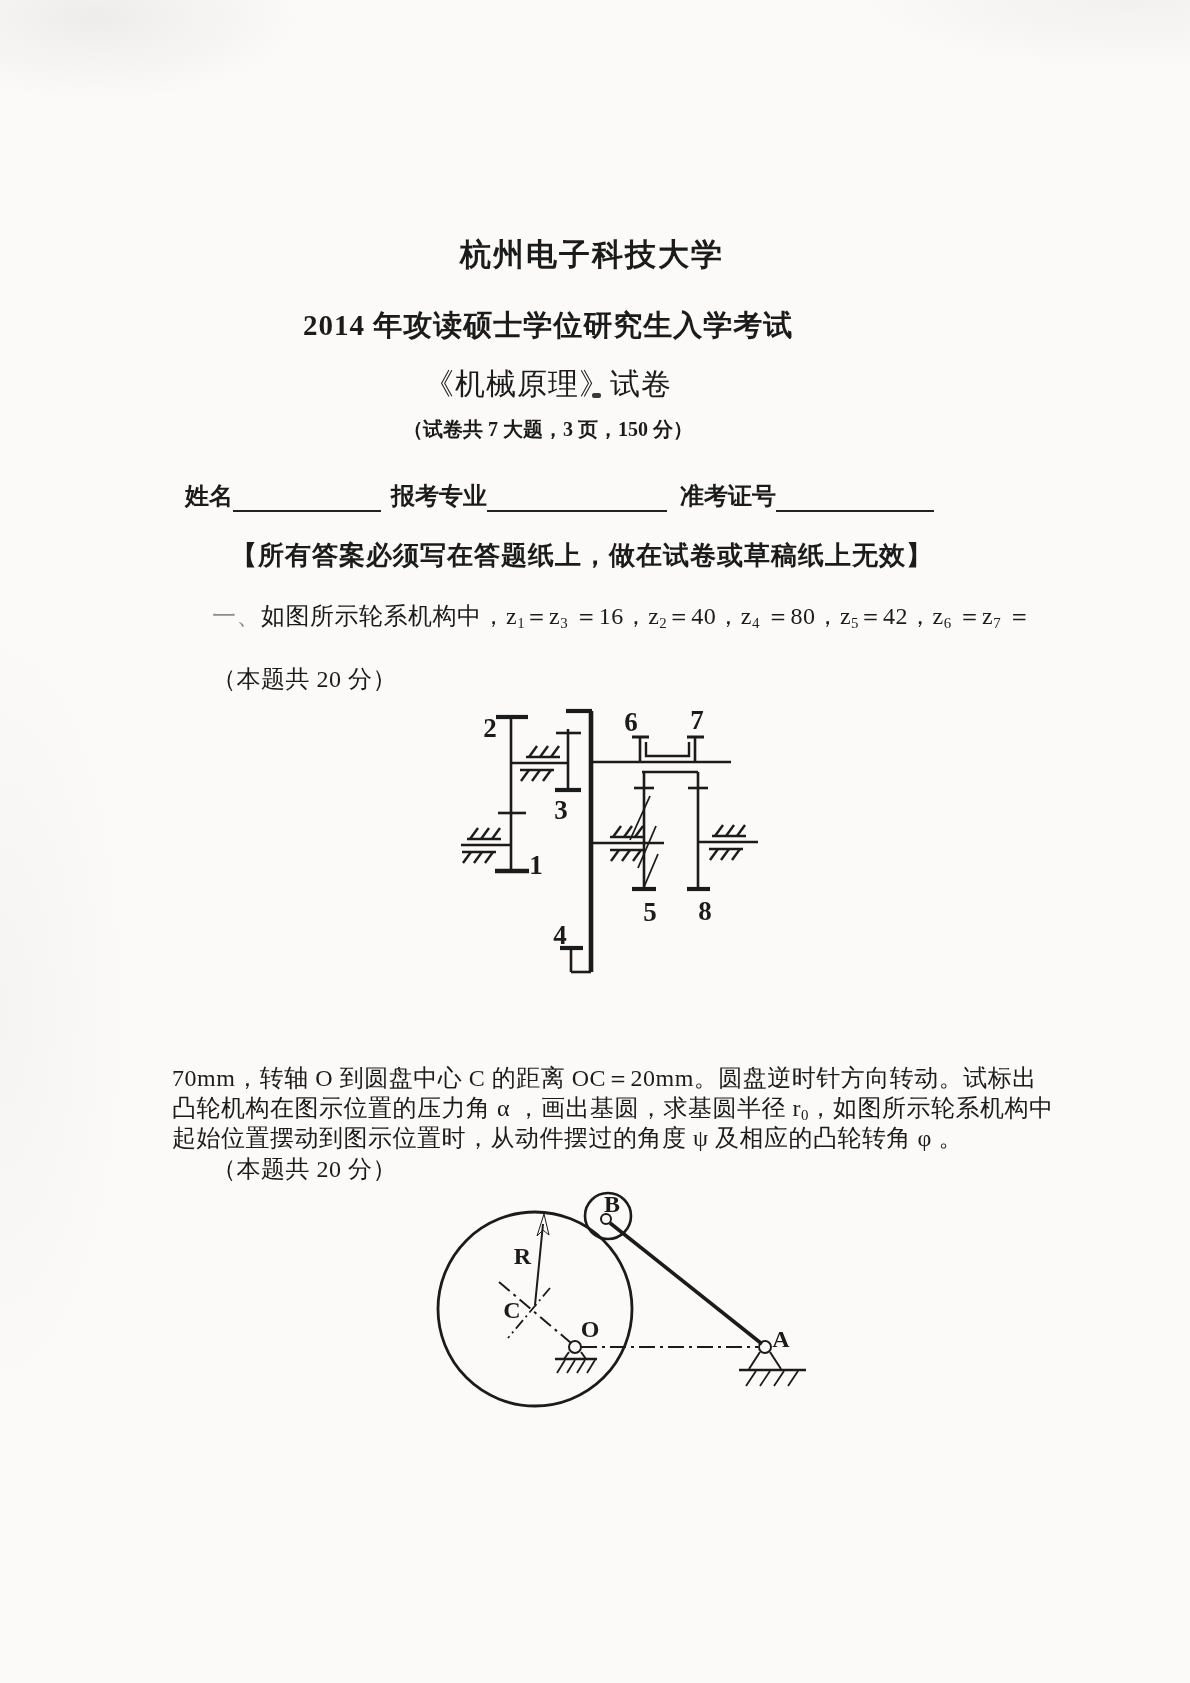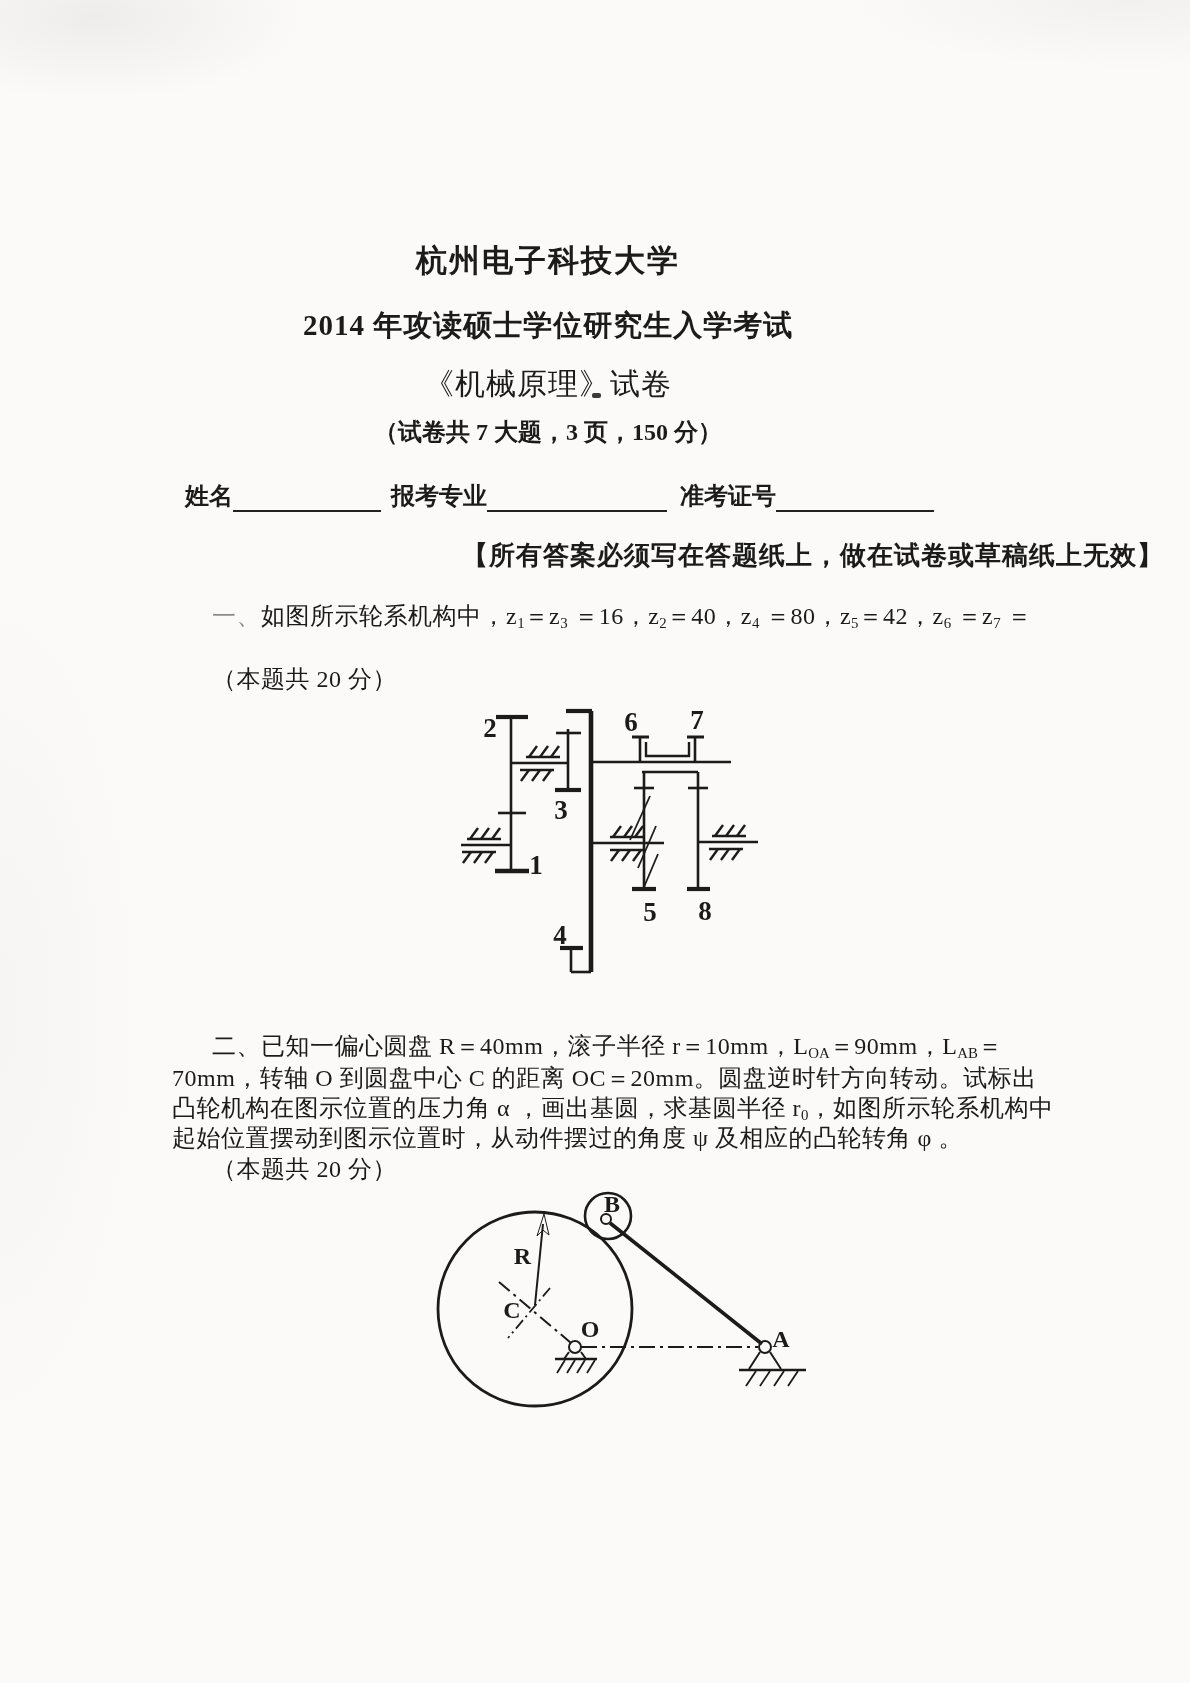--- a/index.html
+++ b/index.html
@@ -10,27 +10,27 @@
       radial-gradient(ellipse 300px 120px at 8% 1%, rgba(120,120,120,.10), transparent 70%),
       radial-gradient(ellipse 400px 100px at 95% 0%, rgba(130,130,130,.08), transparent 70%),
       radial-gradient(ellipse 200px 600px at 0% 60%, rgba(140,140,140,.05), transparent 70%),
       #fbfaf8;
     overflow:hidden;
     font-family:"Liberation Serif","DejaVu Serif",serif;
     color:#1b1b1b;
   }
   .abs{position:absolute;}
   .ctr{left:0;width:1096px;text-align:center;}
-  .t1{top:240px;font-size:31px;font-weight:bold;letter-spacing:2px;}
+  .t1{top:234px;font-size:31px;font-weight:bold;letter-spacing:2px;padding-left:44px;}
   .t2{top:306px;font-size:29px;font-weight:bold;letter-spacing:1px;}
   .t3{top:364px;font-size:30px;font-weight:normal;letter-spacing:1px;}
-  .t4{top:416px;font-size:24px;font-weight:600;}
+  .t4{top:416px;font-size:20px;font-weight:600;}
   .namerow{top:480px;left:185px;width:760px;font-size:24px;font-weight:bold;white-space:nowrap;}
   .blank{display:inline-block;border-bottom:2px solid #222;height:24px;vertical-align:bottom;}
-  .notice{top:538px;left:0;width:1164px;text-align:right;font-size:26px;font-weight:bold;letter-spacing:1px;}
+  .notice{top:538px;left:0;width:1164px;text-align:center;font-size:26px;font-weight:bold;letter-spacing:1px;}
   .body-line{font-size:24px;font-weight:500;white-space:nowrap;letter-spacing:.5px;}
   .sb{font-size:.62em;vertical-align:-.28em;letter-spacing:0;}
   .it{font-style:italic;}
   .ft{opacity:.5;}
   .inkdot{top:393px;left:592px;width:9px;height:5px;background:#3a3a3a;border-radius:2px;filter:blur(.6px);}
   svg{display:block;}
   svg line, svg circle, svg path, svg polyline{stroke:#1b1b1b;fill:none;}
   .glabel{font-family:"Liberation Serif","DejaVu Serif",serif;font-size:27px;font-weight:600;fill:#1b1b1b;stroke:none;}
   .clabel{font-family:"Liberation Serif","DejaVu Serif",serif;font-size:24px;font-weight:600;fill:#1b1b1b;stroke:none;}
 </style>
@@ -127,21 +127,20 @@
       <text class="glabel" x="536" y="874" text-anchor="middle">1</text>
       <text class="glabel" x="561" y="819" text-anchor="middle">3</text>
       <text class="glabel" x="560" y="944" text-anchor="middle">4</text>
       <text class="glabel" x="650" y="921" text-anchor="middle">5</text>
       <text class="glabel" x="631" y="731" text-anchor="middle">6</text>
       <text class="glabel" x="697" y="729" text-anchor="middle">7</text>
       <text class="glabel" x="705" y="920" text-anchor="middle">8</text>
     </svg>
   </div>
 
-  <div class="abs body-line" style="top:1030px;left:212px;"><span>二、已知一偏心圆盘 R＝40mm，滚子半径 r＝10mm，L</span><span class="sb">OA</span><span>＝90mm，L</span><span class="sb">AB</span><span>＝</span></div>
   <div class="abs body-line" style="top:1062px;left:172px;"><span>70mm，转轴 O 到圆盘中心 C 的距离 OC＝20mm。圆盘逆时针方向转动。试标出</span></div>
   <div class="abs body-line" style="top:1092px;left:172px;"><span>凸轮机构在图示位置的压力角 α ，画出基圆，求基圆半径 r</span><span class="sb">0</span><span>，如图所示轮系机构中</span></div>
   <div class="abs body-line" style="top:1122px;left:172px;"><span>起始位置摆动到图示位置时，从动件摆过的角度 ψ 及相应的凸轮转角 φ 。</span></div>
   <div class="abs body-line" style="top:1153px;left:212px;">（本题共 20 分）</div>
 
   <div class="abs" style="top:1185px;left:420px;width:430px;height:235px;">
     <svg width="430" height="235" viewBox="420 1185 430 235">
 
       <circle cx="535" cy="1309" r="97" stroke-width="2.8"></circle>
 

